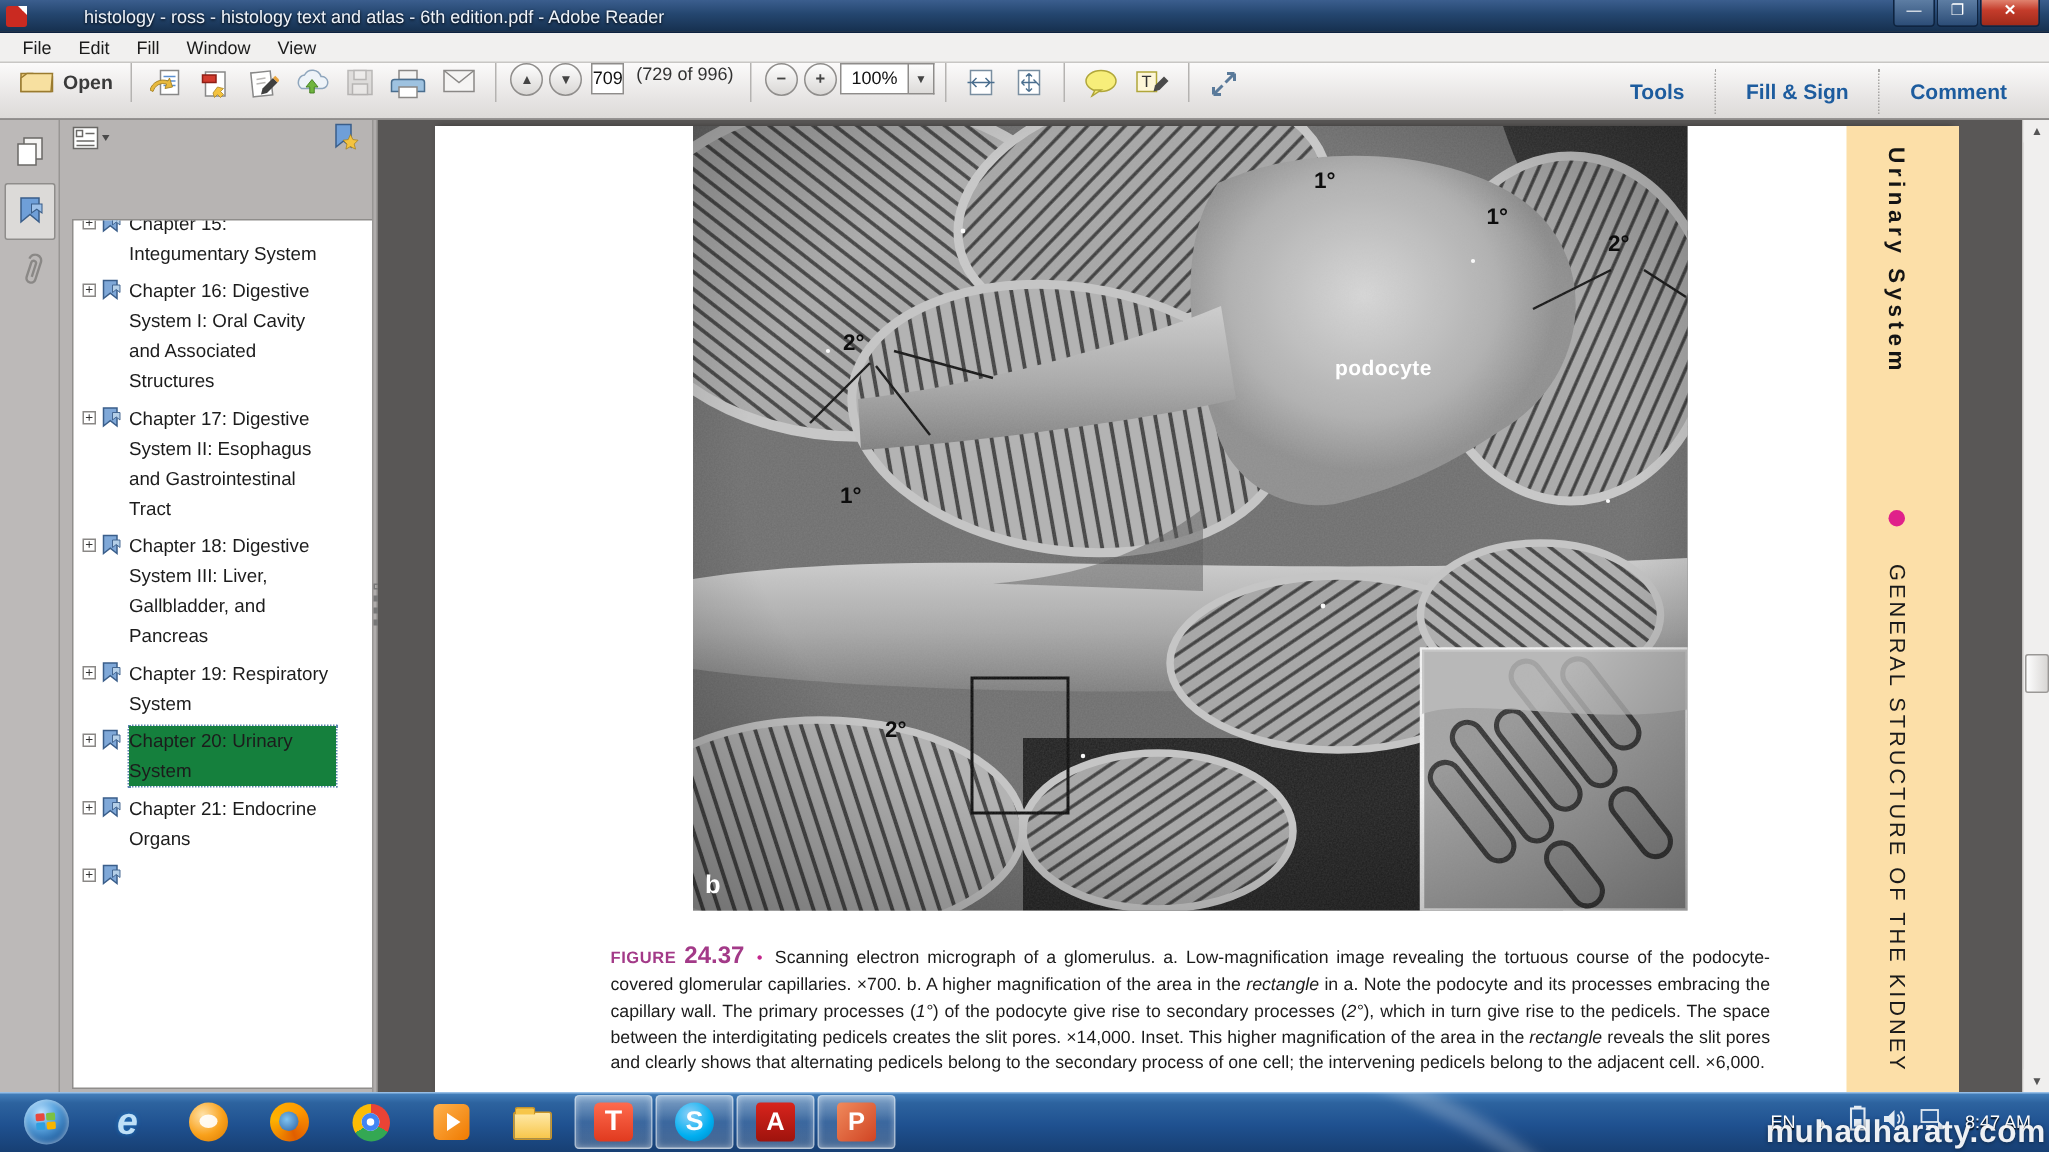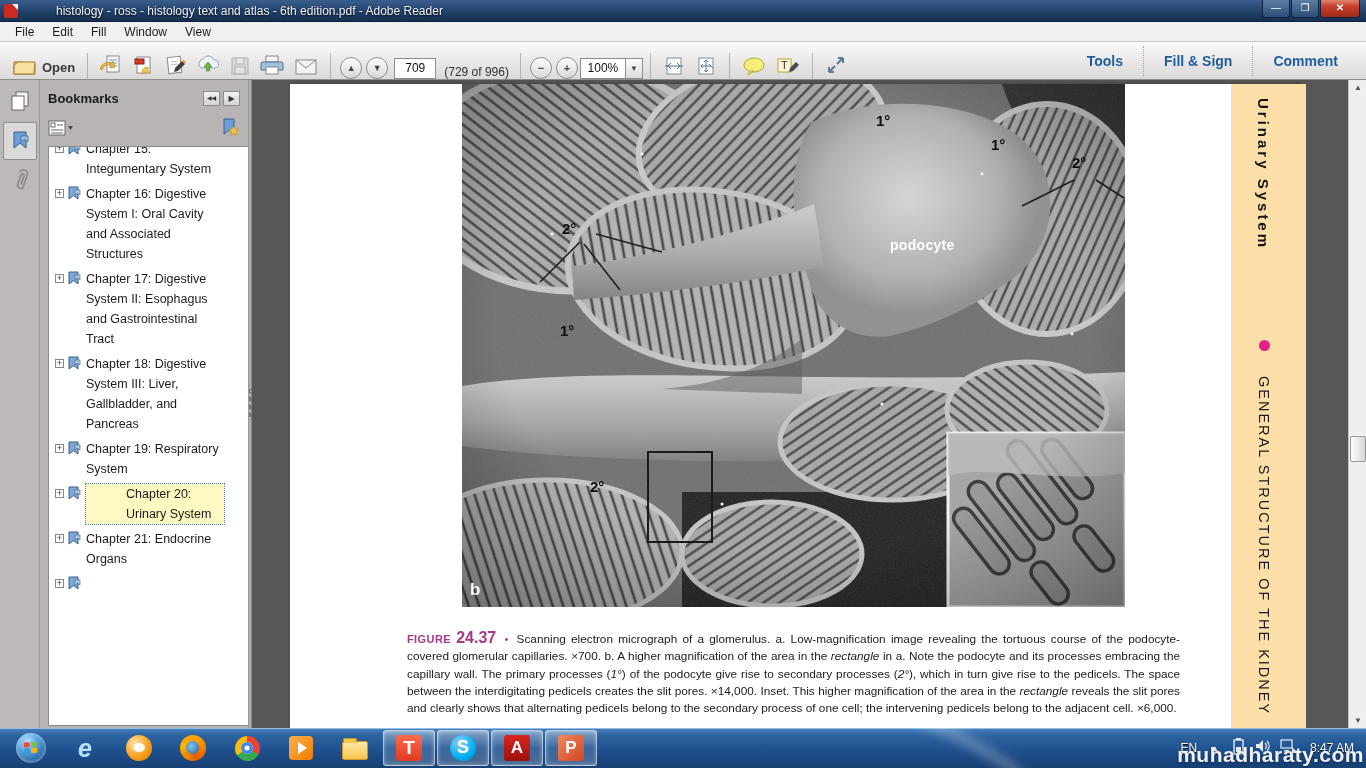--- a/index.html
+++ b/index.html
@@ -20,29 +20,29 @@
   .winbtn.close { width:40px; background:linear-gradient(to bottom,#e0826f,#c43c2b 40%,#a02a1a); font-weight:bold;}
 
   
   .menubar { position:absolute; left:0; top:22px; width:1366px; height:20px; background:#f1f0ef; border-bottom:1px solid #c8c6c4;
     display:flex; align-items:center; padding-left:6px;}
   .menu-item { font-size:12px; color:#1b1b1b; padding:2px 9px; }
 
   
   .toolbar { position:absolute; left:0; top:42px; width:1366px; height:38px;
     background:linear-gradient(to bottom,#fbfafa,#e8e6e5 60%,#dcdad8); border-bottom:1px solid #8f8d8b;
-    display:flex; align-items:flex-end; padding:0 8px;}
+    display:flex; align-items:flex-start; padding:0 8px;}
   .tb-sep { width:1px; height:26px; background:#b5b3b1; margin:0 7px; flex:0 0 auto;}
   .tb-btn { display:flex; align-items:center; gap:5px; padding:3px 5px; border-radius:3px; flex:0 0 auto;}
   .tb-btn svg { display:block; }
   .open-label { font-size:13px; font-weight:bold; color:#3a3a3a; }
   .circle-btn { width:22px; height:22px; border-radius:50%; border:1px solid #8f8d8b;
     background:linear-gradient(to bottom,#fefefe,#d9d7d5); display:flex; align-items:center; justify-content:center;
     font-size:11px; color:#444; font-weight:bold; flex:0 0 auto; margin:0 2px;}
-  .page-box { width:42px; height:21px; background:#fff; border:1px solid #8f8d8b; font-size:12px; color:#111;
+  .page-box { width:22px; height:21px; background:#fff; border:1px solid #8f8d8b; font-size:12px; color:#111;
     text-align:center; line-height:19px; margin:0 4px; flex:0 0 auto;}
   .page-count { font-size:12px; color:#333; margin:0 4px; white-space:nowrap;}
   .zoom-box { width:46px; height:21px; background:#fff; border:1px solid #8f8d8b; font-size:12px; color:#111;
     text-align:center; line-height:19px; flex:0 0 auto;}
   .zoom-drop { width:17px; height:21px; border:1px solid #8f8d8b; border-left:none;
     background:linear-gradient(to bottom,#fdfdfd,#dddbd9); font-size:8px; color:#444; text-align:center; line-height:20px; flex:0 0 auto;}
   .tb-right { margin-left:auto; display:flex; align-items:center; height:100%;}
   .tb-tab { font-size:14px; font-weight:bold; color:#1d5c9e; padding:0 20px;}
   .tb-dotsep { width:1px; height:30px; border-left:1px dotted #a8a6a4;}
 
@@ -59,21 +59,21 @@
     font-size:8px; color:#333; text-align:center; line-height:13px; margin-left:3px;}
   .bm-tools { height:28px; display:flex; align-items:center; padding:0 8px;}
   .bm-tools .spacer { flex:1; }
   .bm-list { position:absolute; left:8px; top:66px; width:222px; bottom:2px; background:#fff; border:1px solid #8f8d8b; overflow:hidden;}
   .bm-items { position:absolute; left:0; top:-10px; right:17px; padding:2px 0 0 6px; }
   .bm-item { display:flex; margin-bottom:5px; }
   .bm-exp { width:9px; height:9px; border:1px solid #8a8886; background:#fff; font-size:9px; line-height:7px; text-align:center;
     color:#333; margin:5px 4px 0 0; flex:0 0 auto;}
   .bm-flag { width:13px; height:15px; margin:2px 5px 0 0; flex:0 0 auto; }
   .bm-label { font-size:12.5px; line-height:20px; color:#1c1c1c; width:138px; }
-  .bm-label.selected { background:#fef9c3; outline:1px dotted #5b84ad;padding-left:40px; }
+  .bm-label.selected { background:#15803d; outline:1px dotted #5b84ad; }
   .bm-scroll { position:absolute; right:0; top:0; width:17px; bottom:0; background:#f0efee; border-left:1px solid #d5d3d1;}
   .sc-arrow { width:17px; height:15px; font-size:8px; color:#555; text-align:center; line-height:15px; background:#f0efee;}
   .sc-arrow.down { position:absolute; bottom:0; }
   .bm-thumb { position:absolute; left:1px; top:226px; width:15px; height:184px; border:1px solid #9a9896; border-radius:2px;
     background:linear-gradient(to right,#fdfdfd,#d8d6d4);}
   .bm-thumb::after { content:""; position:absolute; left:3px; right:3px; top:86px; height:1px;
     box-shadow:0 0 0 0.5px #999, 0 3px 0 0 #999, 0 6px 0 0 #999; }
   .splitter { position:absolute; left:248px; top:0; width:4px; height:648px; background:#b0adac; border-left:1px solid #98_; }
   .splitter { border-left:1px solid #989694; border-right:1px solid #898785;}
   .splitter::after { content:""; position:absolute; left:1px; top:310px; width:2px; height:2px;
@@ -318,25 +318,20 @@
         </svg>
       </div>
       <div class="strip-btn">
         <svg width="18" height="24" viewBox="0 0 18 24">
           <path d="M6 4 a4 4 0 0 1 8 0 v12 a3 3 0 0 1 -6 0 v-10 a1.6 1.6 0 0 1 3.2 0 v9" fill="none" stroke="#8a8886" stroke-width="1.6" transform="rotate(18 9 12)"></path>
         </svg>
       </div>
     </div>
 
     <div class="bm-panel">
-      <div class="bm-header">
-        <span class="hdr-label">Bookmarks</span>
-        <span class="hdr-btn" style="font-size:6px;">◀◀</span>
-        <span class="hdr-btn">▶</span>
-      </div>
       <div class="bm-tools">
         <span>
           <svg width="26" height="16" viewBox="0 0 26 16">
             <rect x="1" y="1" width="16" height="14" fill="#fff" stroke="#6a6866"></rect>
             <rect x="3" y="3" width="4" height="4" fill="none" stroke="#6a6866"></rect>
             <line x1="9" y1="5" x2="15" y2="5" stroke="#6a6866"></line>
               <line x1="3" y1="10" x2="15" y2="10" stroke="#6a6866"></line>
               <line x1="3" y1="13" x2="15" y2="13" stroke="#6a6866"></line>
             <path d="M20 6 l5 0 -2.5 4 z" fill="#4a4a4a"></path>
           </svg>

